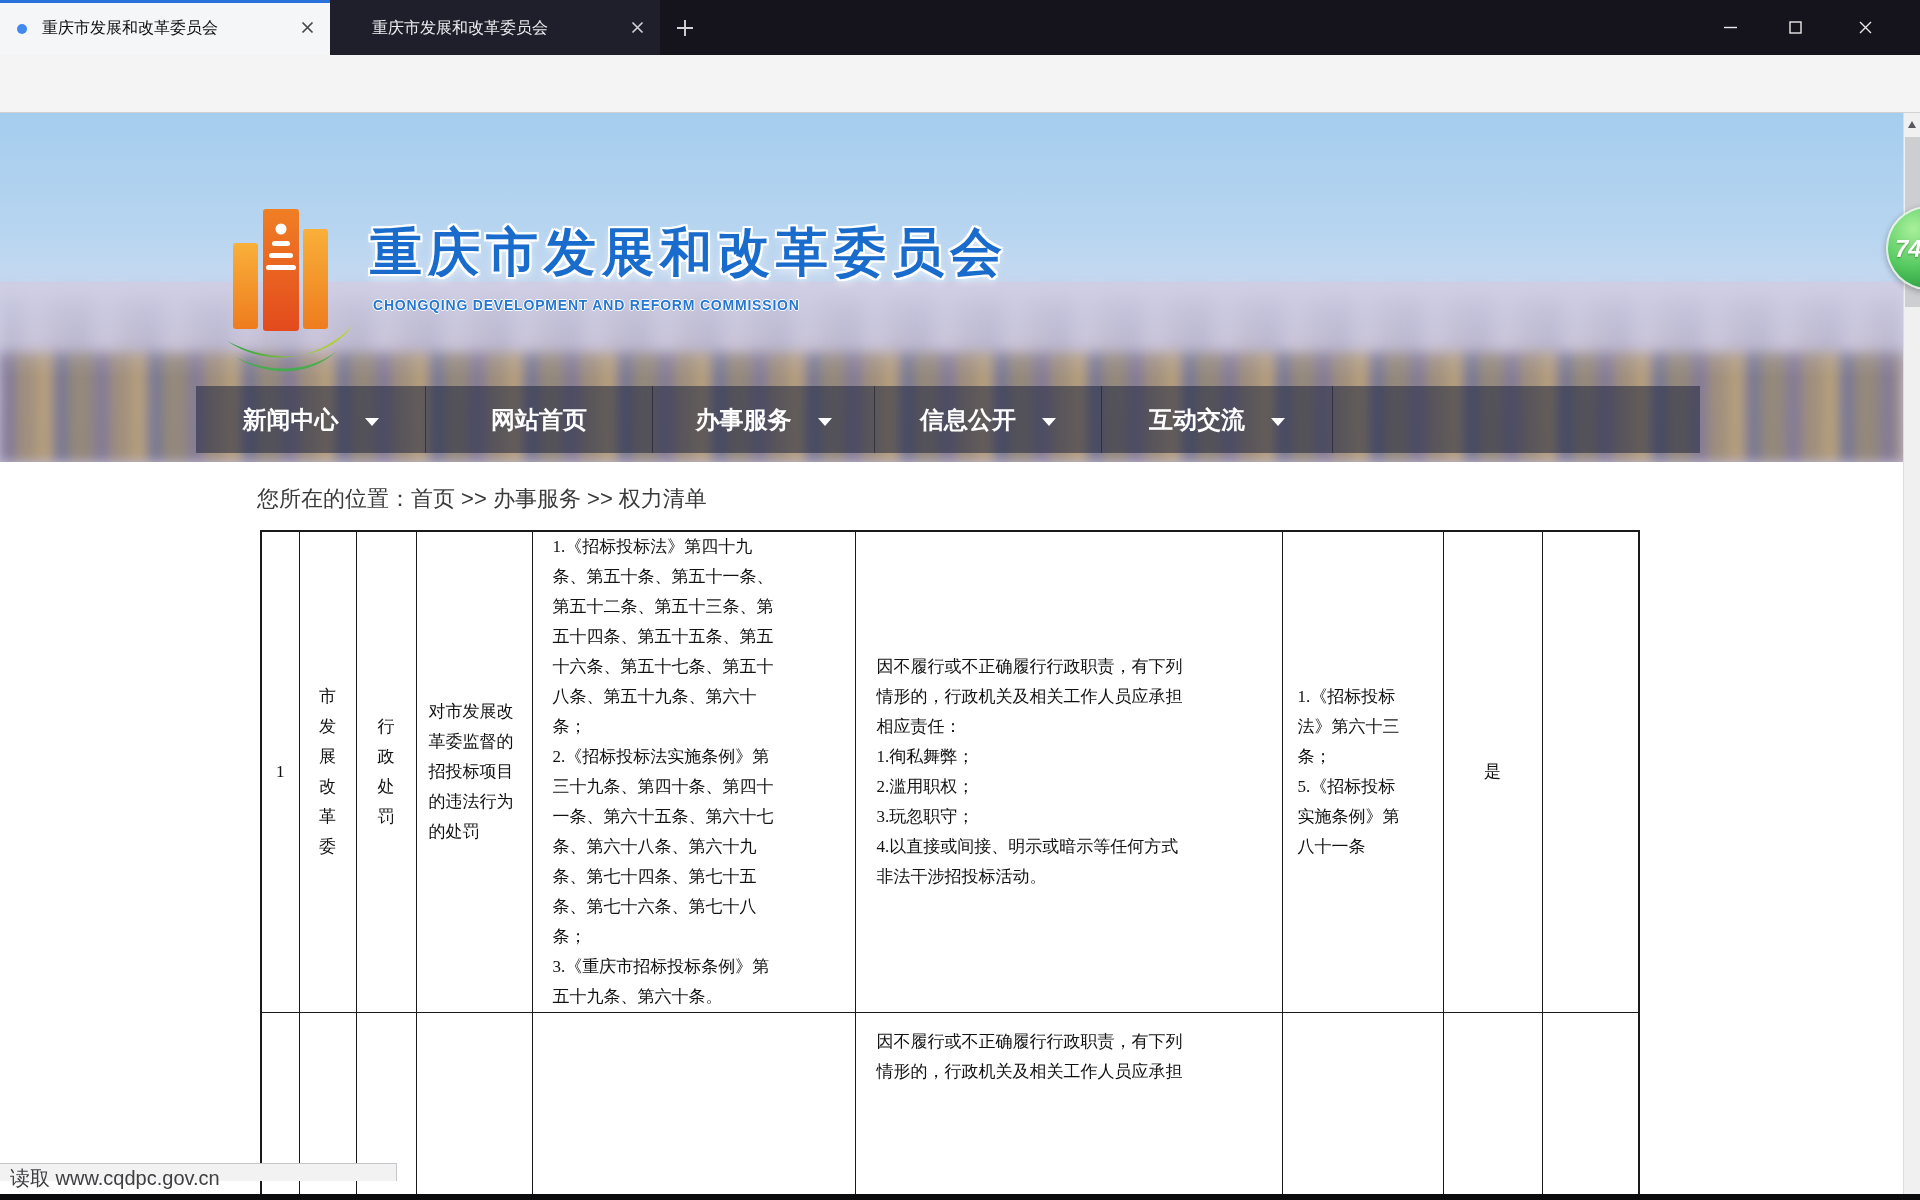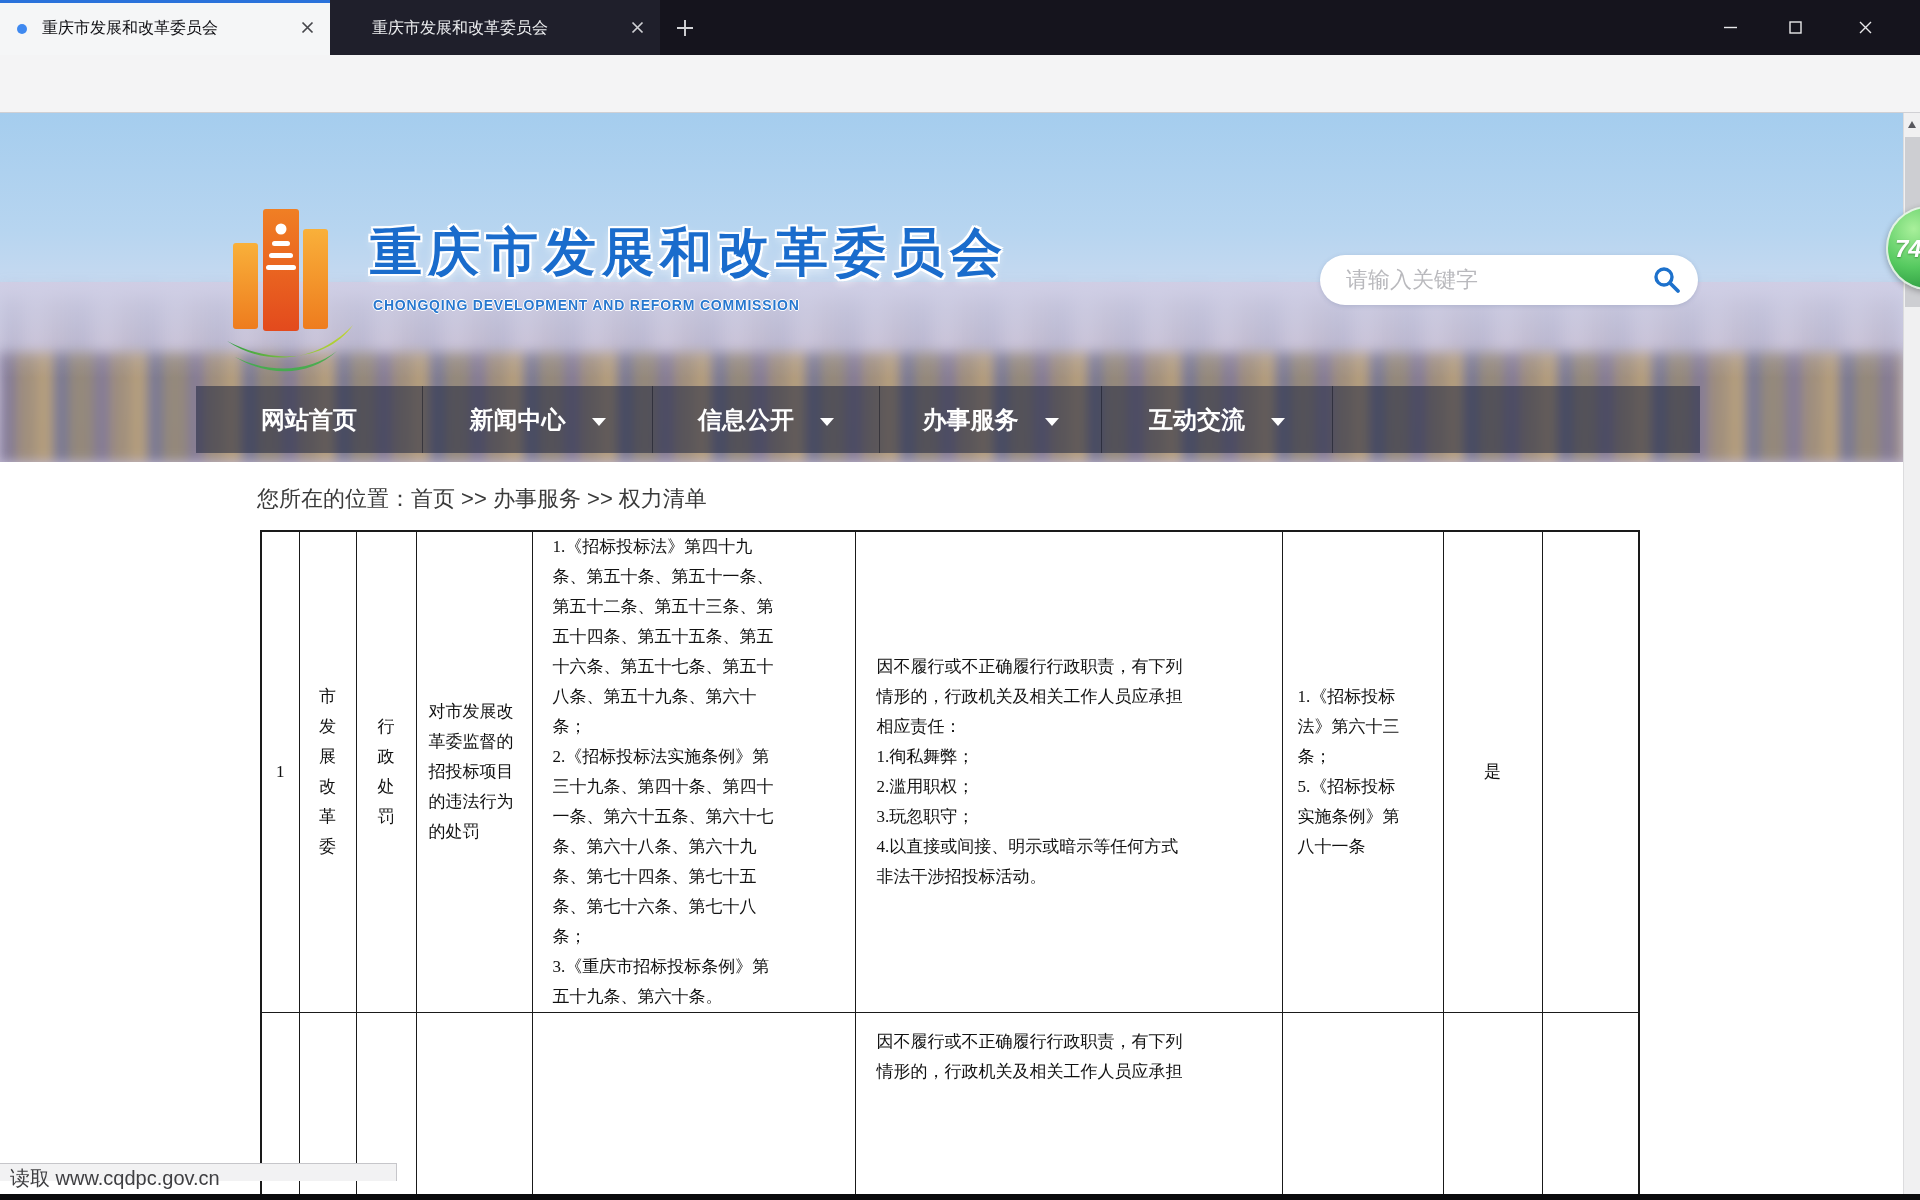--- a/index.html
+++ b/index.html
@@ -288,45 +288,36 @@
         <circle cx="56" cy="38" r="5.5" fill="#fff"></circle>
         <rect x="47" y="50" width="18" height="5" rx="2.5" fill="#fff"></rect>
         <rect x="44" y="62" width="24" height="5" rx="2.5" fill="#fff"></rect>
         <rect x="41" y="74" width="30" height="5" rx="2.5" fill="#fff"></rect>
         <path d="M2 150 C40 176 92 172 128 134 C104 168 52 176 2 150 Z" fill="url(#gG)"></path>
         <path d="M10 166 C48 184 86 180 112 160 C84 186 44 186 10 166 Z" fill="#3fae49" opacity=".9"></path>
       </svg>
     </span>
     <div class="site-name">重庆市发展和改革委员会</div>
     <div class="site-name-en">CHONGQING DEVELOPMENT AND REFORM COMMISSION</div>
-    <div class="site-search">
-      <input type="text" placeholder="请输入关键字" style="">
-      <span class="mag">
-        <svg class="ic" width="30" height="30" viewBox="0 0 30 30">
-            <circle cx="12" cy="12" r="8" fill="none" stroke="#1d71cc" stroke-width="3.4"></circle>
-            <path d="M18 18 L26 26" stroke="#1d71cc" stroke-width="3.8" stroke-linecap="round"></path>
-          </svg>
-      </span>
-    </div>
   </div>
 
   <div class="nav">
-    <div class="nav-item" style="width:227px;">
-      <span>网站首页</span>
-    </div>
     <div class="nav-item" style="width:230px;">
       <span>新闻中心</span>
         <span class="caret"></span>
     </div>
     <div class="nav-item" style="width:227px;">
-      <span>信息公开</span>
-        <span class="caret"></span>
+      <span>网站首页</span>
     </div>
     <div class="nav-item" style="width:222px;">
       <span>办事服务</span>
+        <span class="caret"></span>
+    </div>
+    <div class="nav-item" style="width:227px;">
+      <span>信息公开</span>
         <span class="caret"></span>
     </div>
     <div class="nav-item" style="width:231px;">
       <span>互动交流</span>
         <span class="caret"></span>
     </div>
     <div class="nav-fill"></div>
   </div>
 
   <div class="breadcrumb">您所在的位置：首页 &gt;&gt;  办事服务 &gt;&gt;  权力清单</div>

